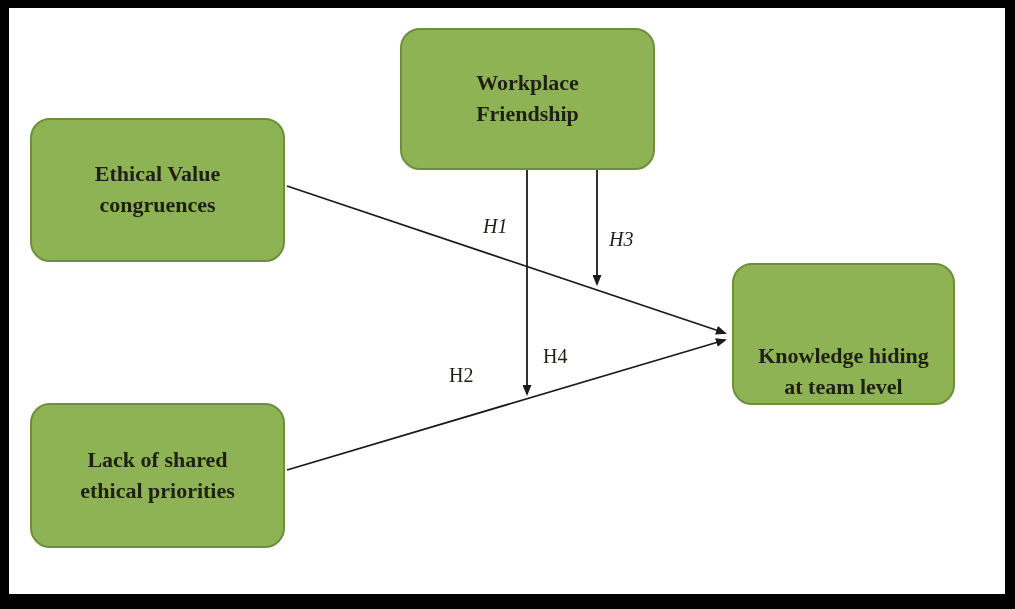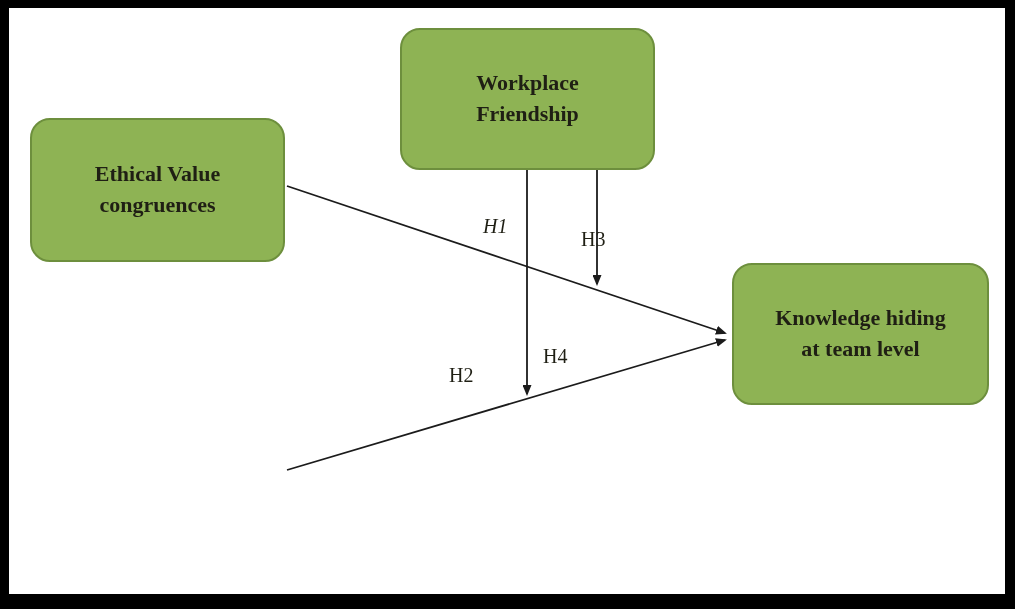--- a/index.html
+++ b/index.html
@@ -37,34 +37,34 @@
     text-align:center;
     color:var(--label-text);
     font-weight:bold;
     font-size:22px;
     line-height:1.4;
   }
   .node .node-label{white-space:pre-line;}
   .node-workplace{left:391px;top:20px;width:255px;height:142px;}
   .node-ethical{left:21px;top:110px;width:255px;height:144px;}
   .node-lack{left:21px;top:395px;width:255px;height:145px;}
-  .node-knowledge{left:723px;top:255px;width:257px;height:142px;}
+  .node-knowledge{left:723px;top:255px;width:223px;height:142px;align-items:flex-end;}
   svg.edges{
     position:absolute;left:0;top:0;
     width:996px;height:586px;
     pointer-events:none;
   }
   svg.edges line{stroke:var(--line);stroke-width:1.8;}
   .edge-label{
     position:absolute;
     font-size:20px;
     color:var(--label-text);
   }
   .edge-label-h1{left:474px;top:207px;font-style:italic;}
-  .edge-label-h3{left:572px;top:220px;}
+  .edge-label-h3{left:600px;top:220px;font-style:italic;}
   .edge-label-h4{left:534px;top:337px;}
   .edge-label-h2{left:440px;top:356px;}
 </style>
 </head>
 <body>
 
 <div class="figure">
 
   <svg class="edges" viewBox="0 0 996 586">
     <defs>
@@ -81,20 +81,24 @@
   <div class="node node-workplace">
     <span class="node-label">Workplace
 Friendship</span>
   </div>
 
   <div class="node node-ethical">
     <span class="node-label">Ethical Value
 congruences</span>
   </div>
 
+  <div class="node node-lack">
+    <span class="node-label">Lack of shared
+ethical priorities</span>
+  </div>
 
   <div class="node node-knowledge">
     <span class="node-label">Knowledge hiding
 at team level</span>
   </div>
 
   <div class="edge-label edge-label-h1">H1</div>
   <div class="edge-label edge-label-h3">H3</div>
   <div class="edge-label edge-label-h4">H4</div>
   <div class="edge-label edge-label-h2">H2</div>

